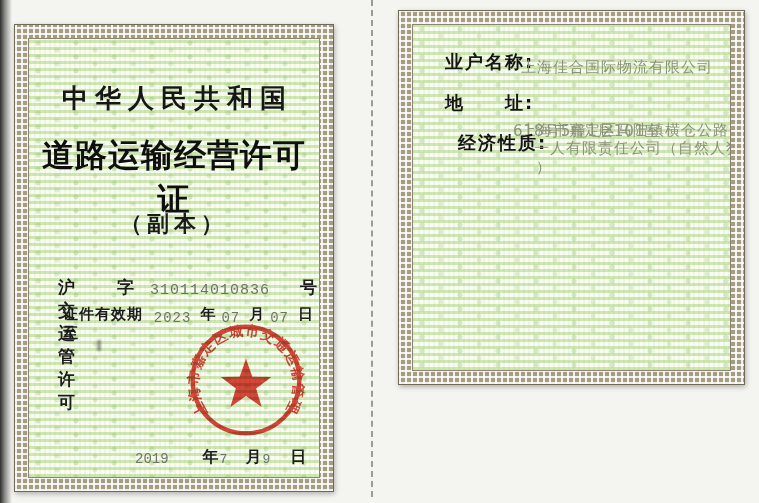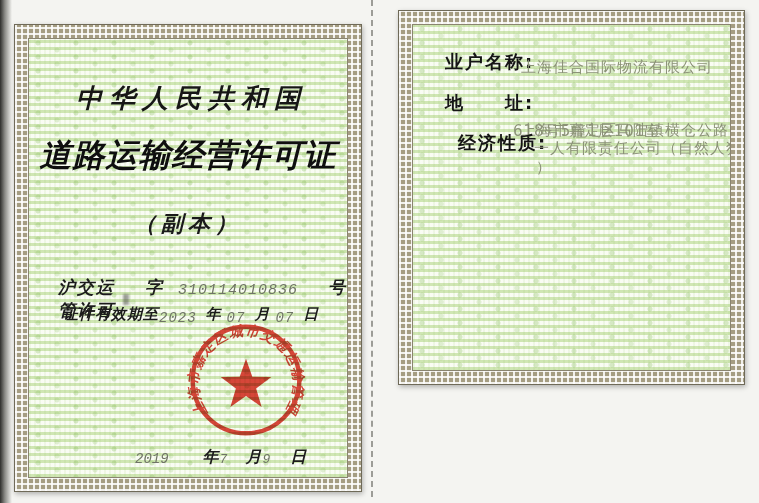--- a/index.html
+++ b/index.html
@@ -31,21 +31,21 @@
     position:relative; width:100%; height:100%;
     border:1px solid #8a8470;
     background:
       radial-gradient(circle at 9px 4px, rgba(130,185,85,.30) 0 2px, rgba(0,0,0,0) 3px) 0 0/38px 14px,
       radial-gradient(circle at 28px 11px, rgba(130,185,85,.22) 0 2px, rgba(0,0,0,0) 3px) 0 0/38px 14px,
       repeating-linear-gradient(90deg, rgba(140,190,95,.10) 0 2px, rgba(0,0,0,0) 2px 5px),
       repeating-linear-gradient(0deg, rgba(182,216,142,.48) 0 3px, rgba(251,253,246,.92) 3px 7px),
       #e7f3d6;
     overflow:hidden;
   }
-  .page-left  { left:14px;  top:24px; width:348px; height:468px;font-style:italic; }
+  .page-left  { left:14px;  top:24px; width:320px; height:468px; }
   .page-right { left:398px; top:10px; width:347px; height:375px; }
 
   
   .country {
     position:absolute; left:0; right:0; top:42px; text-align:center;
     font-family:"Liberation Serif","DejaVu Serif",serif;
     font-size:26px; font-weight:bold; letter-spacing:7px; color:#161616;
     text-indent:7px;
   }
   .cert-title {

